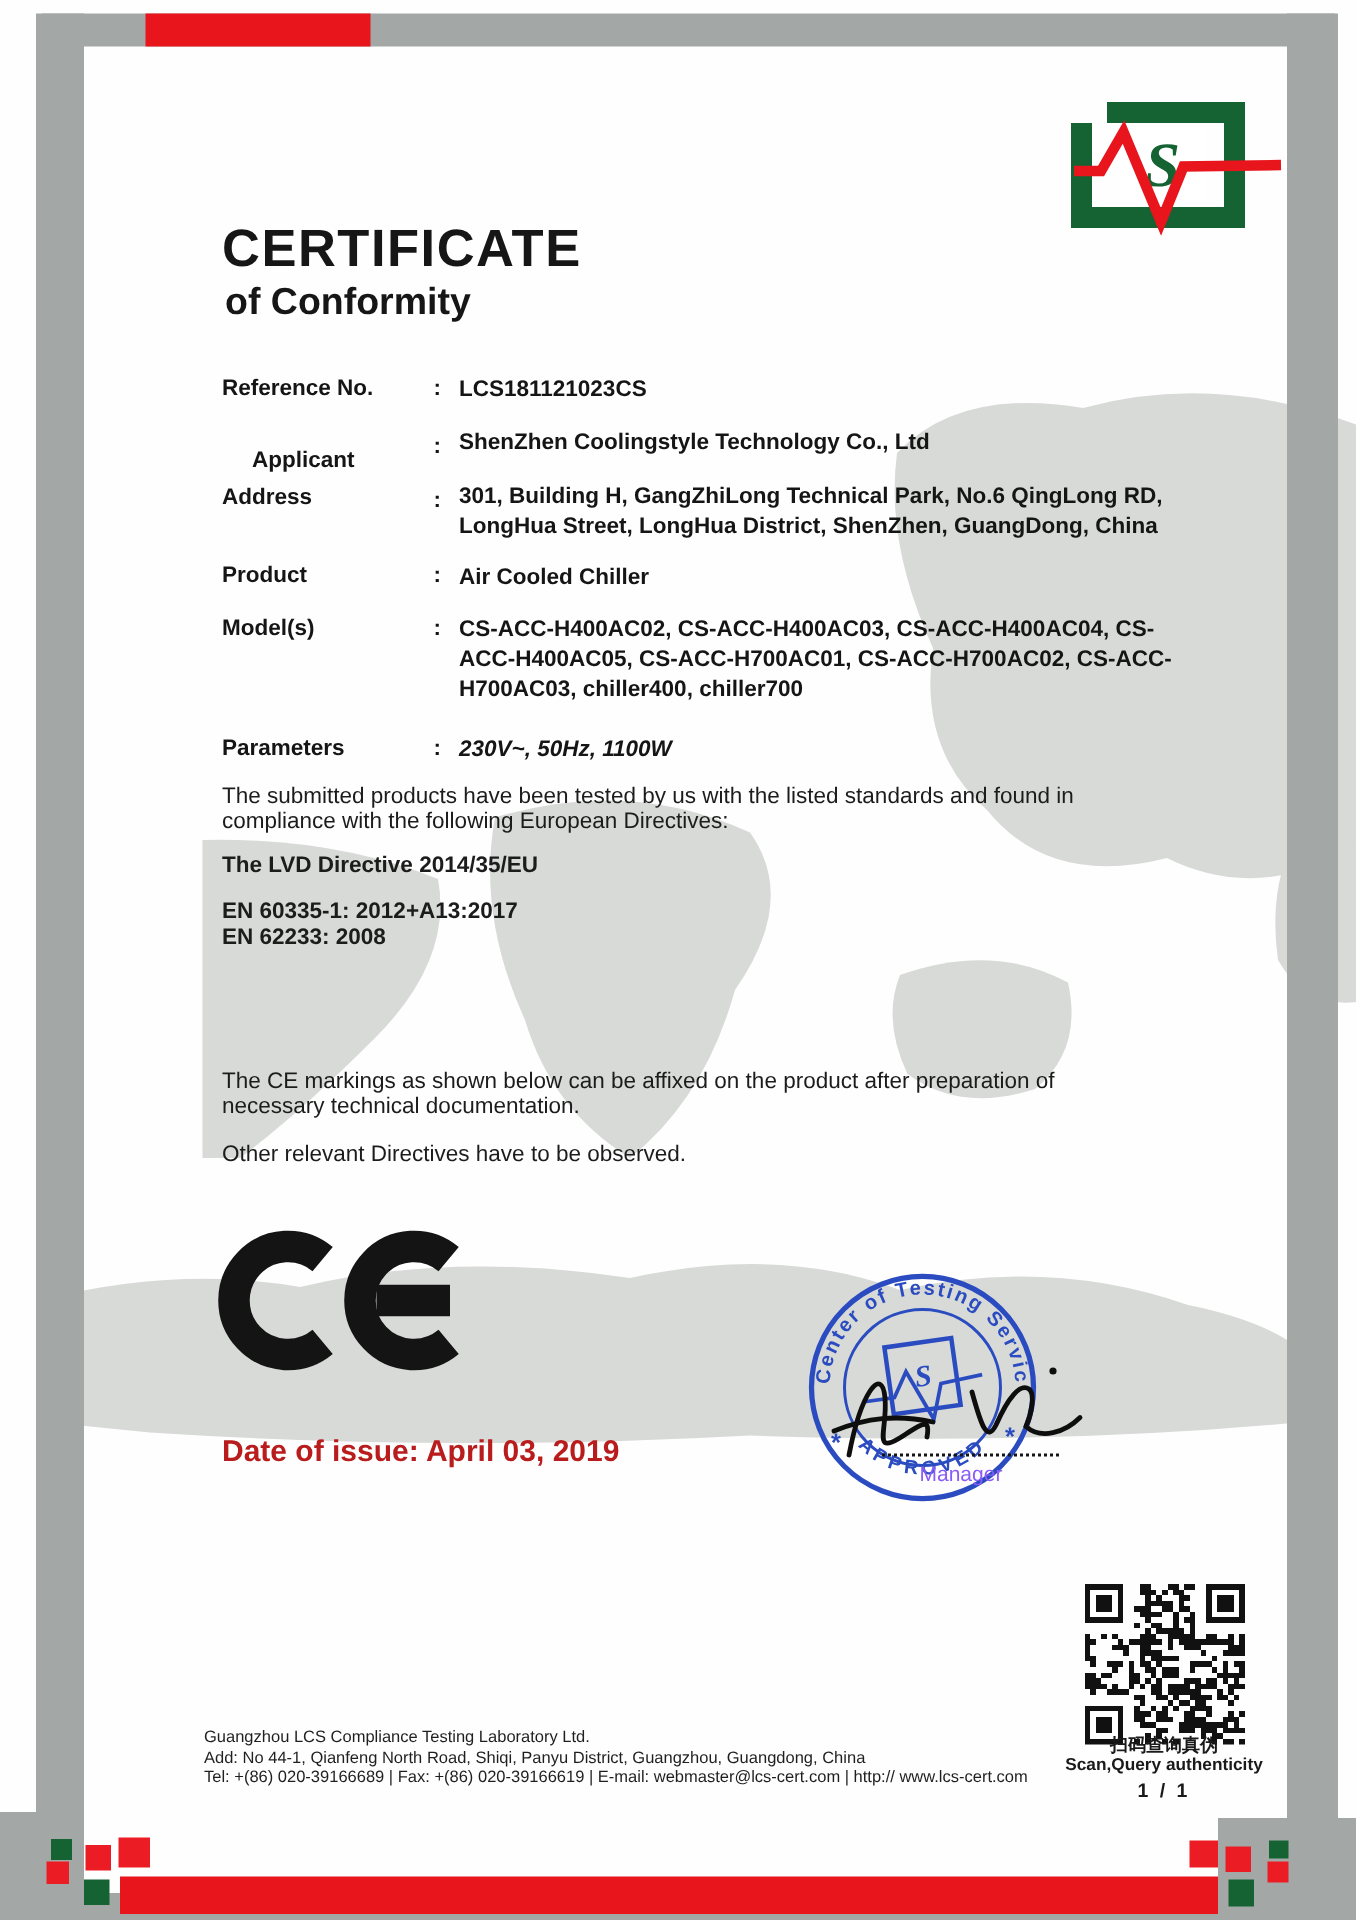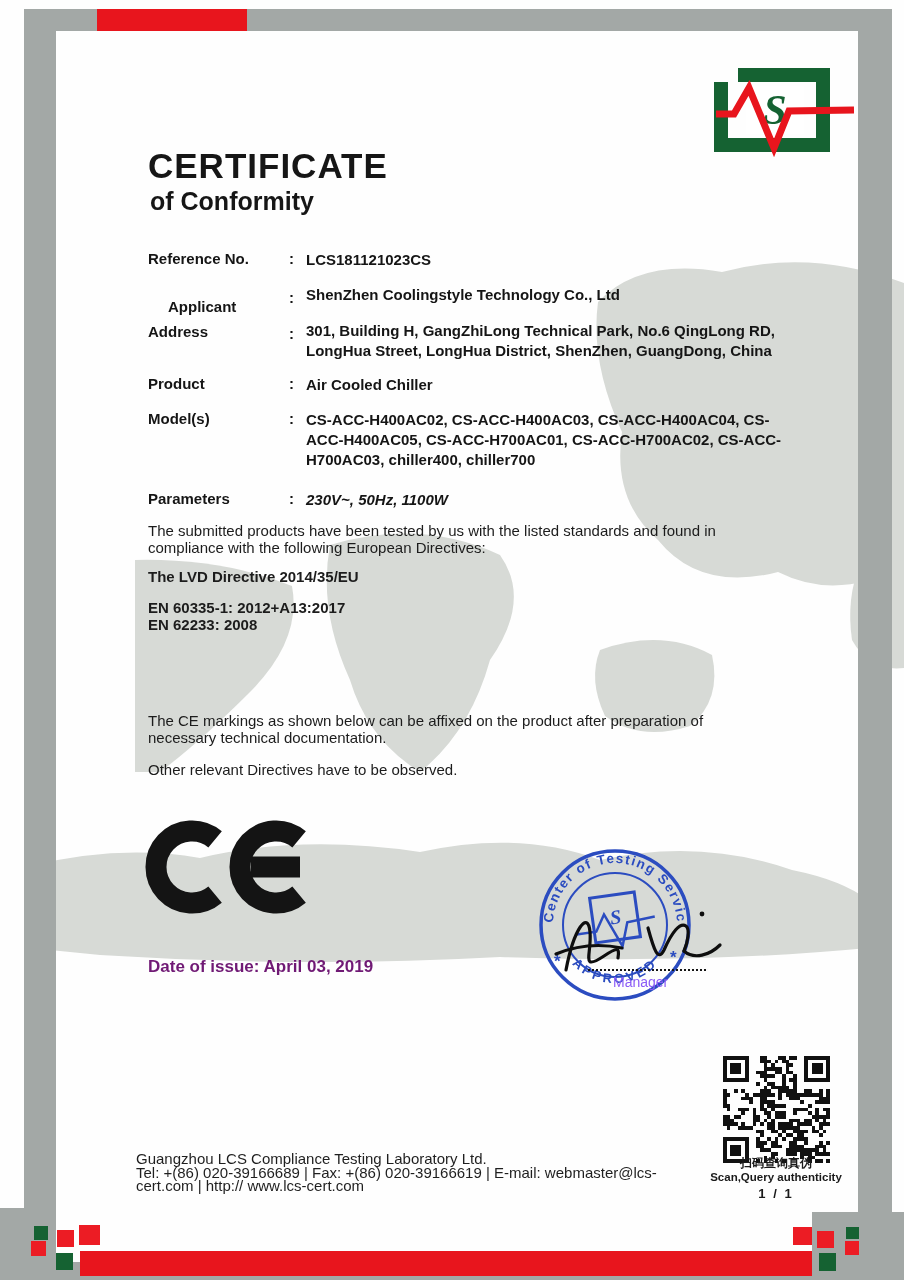--- a/index.html
+++ b/index.html
@@ -15,22 +15,22 @@
   #map{position:absolute;left:0;top:0;z-index:0;}
   
   .content{z-index:4;}
   .title1{font-size:35px;font-weight:700;letter-spacing:1px;color:#161616;}
   .title2{font-size:25px;font-weight:700;color:#161616;}
   .flabel{font-size:15px;font-weight:700;color:#151515;}
   .fcolon{font-size:15px;font-weight:700;color:#151515;}
   .fvalue{font-size:15px;font-weight:700;color:#151515;line-height:20px;}
   .para{font-size:15px;line-height:17px;color:#1c1c1c;}
   .bold{font-weight:700;text-align:right;}
-  .date{font-size:17px;font-weight:700;color:#701a75;}
-  .footer{font-size:15px;line-height:13.5px;color:#1f1f1f;}
+  .date{font-size:20px;font-weight:700;color:#b91c1c;}
+  .footer{font-size:11px;line-height:13.5px;color:#1f1f1f;}
   .qrcap{font-size:12px;font-weight:700;color:#1a1a1a;text-align:center;line-height:14px;}
   .qrcap .en{font-size:11.5px;}
   .pagenum{font-size:13px;font-weight:700;letter-spacing:2px;text-align:center;margin-top:3px;}
   .manager{font-size:14px;color:#8b5cf6;}
   .dotline{border-bottom:2px dotted #151515;}
   svg{display:block;}
 </style>
 </head>
 <body>
 
@@ -186,16 +186,17 @@
     </svg>
   </div>
   <div class="abs content qrcap" style="left:700px;top:1156px;width:152px;">
     <div>扫码查询真伪</div>
     <div class="en">Scan,Query authenticity</div>
     <div class="pagenum">1 / 1</div>
   </div>
 
   <div class="abs content footer" style="left:136px;top:1152px;width:560px;">
     <div>Guangzhou LCS Compliance Testing Laboratory Ltd.</div>
+    <div>Add: No 44-1, Qianfeng North Road, Shiqi, Panyu District, Guangzhou, Guangdong, China</div>
     <div>Tel: +(86) 020-39166689  |  Fax: +(86) 020-39166619   |  E-mail: webmaster@lcs-cert.com  |  http:// www.lcs-cert.com</div>
   </div>
 
 </div>
 
 </body></html>

